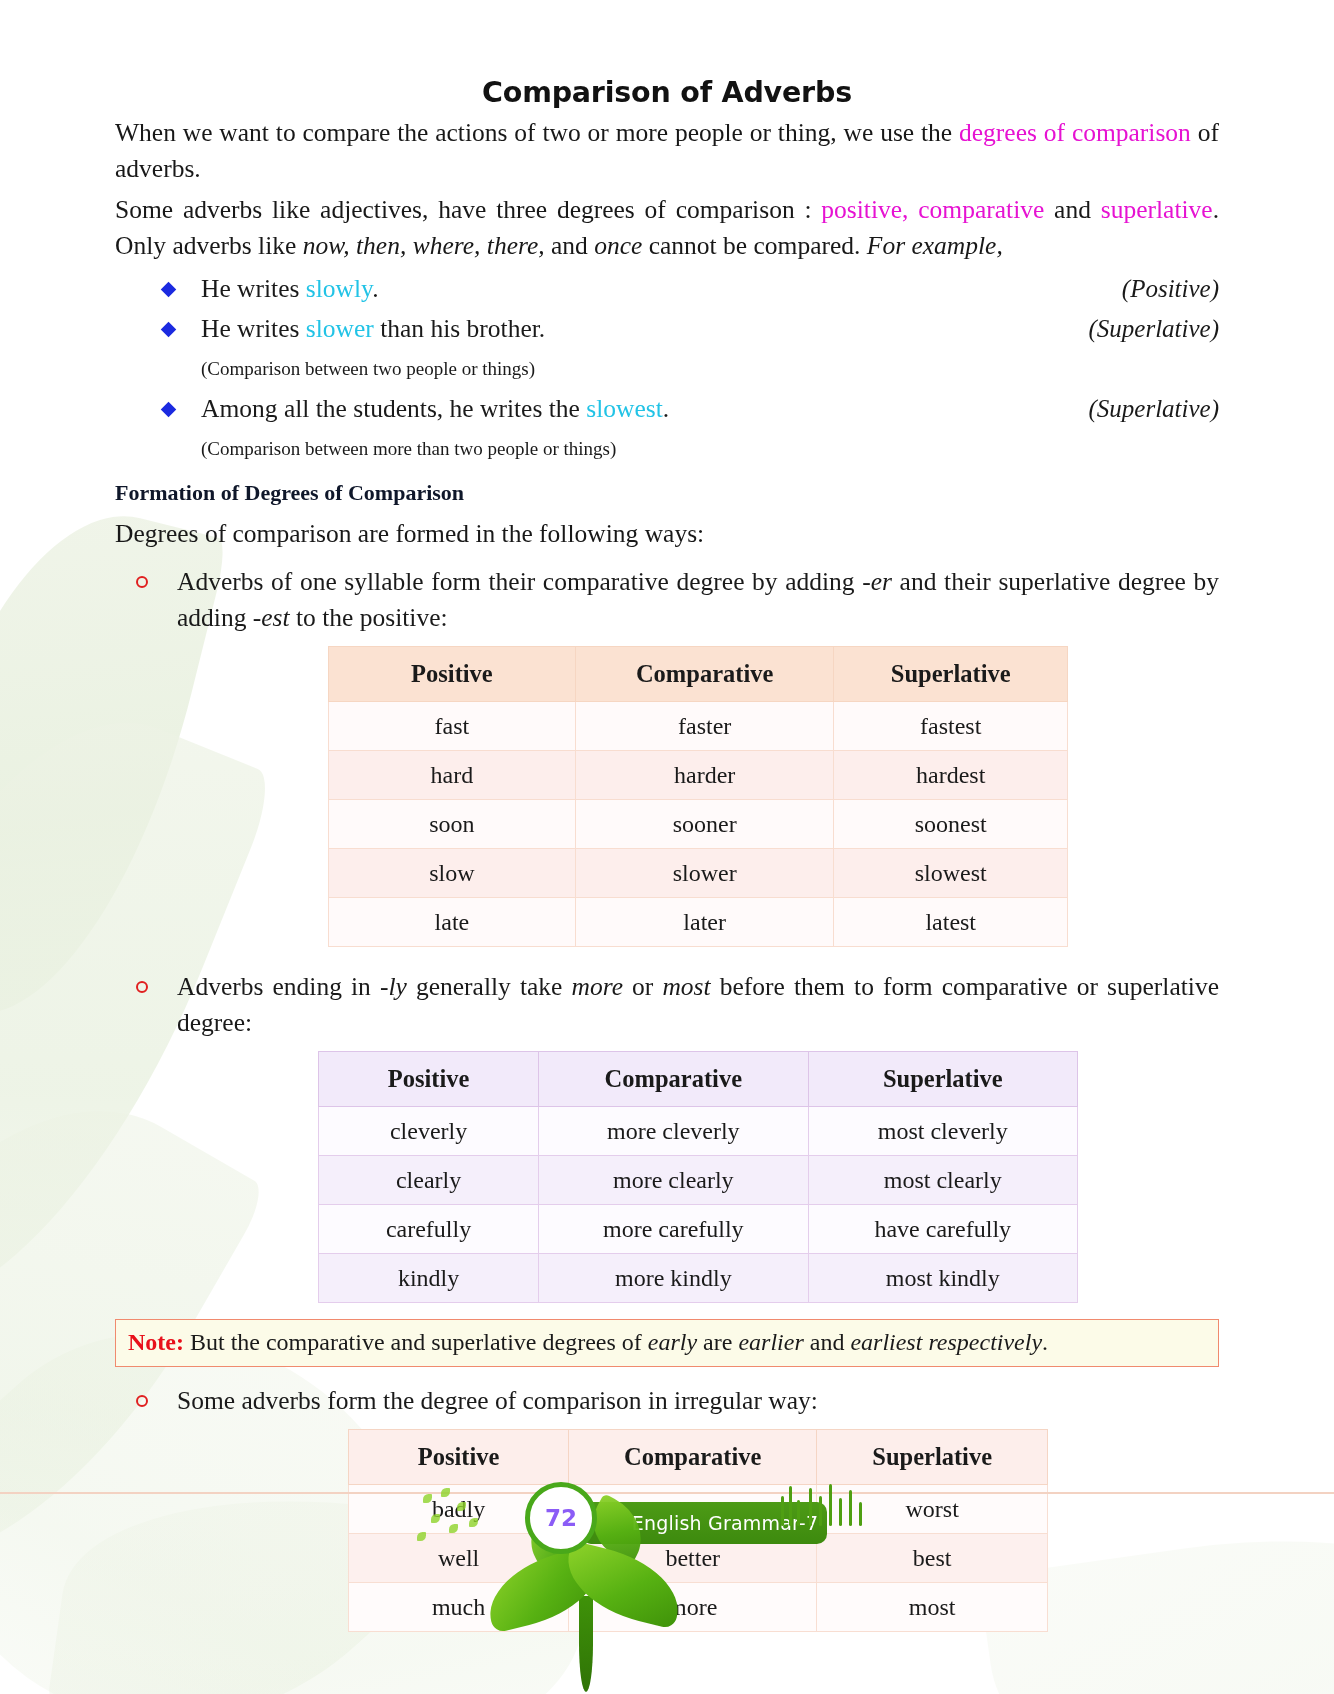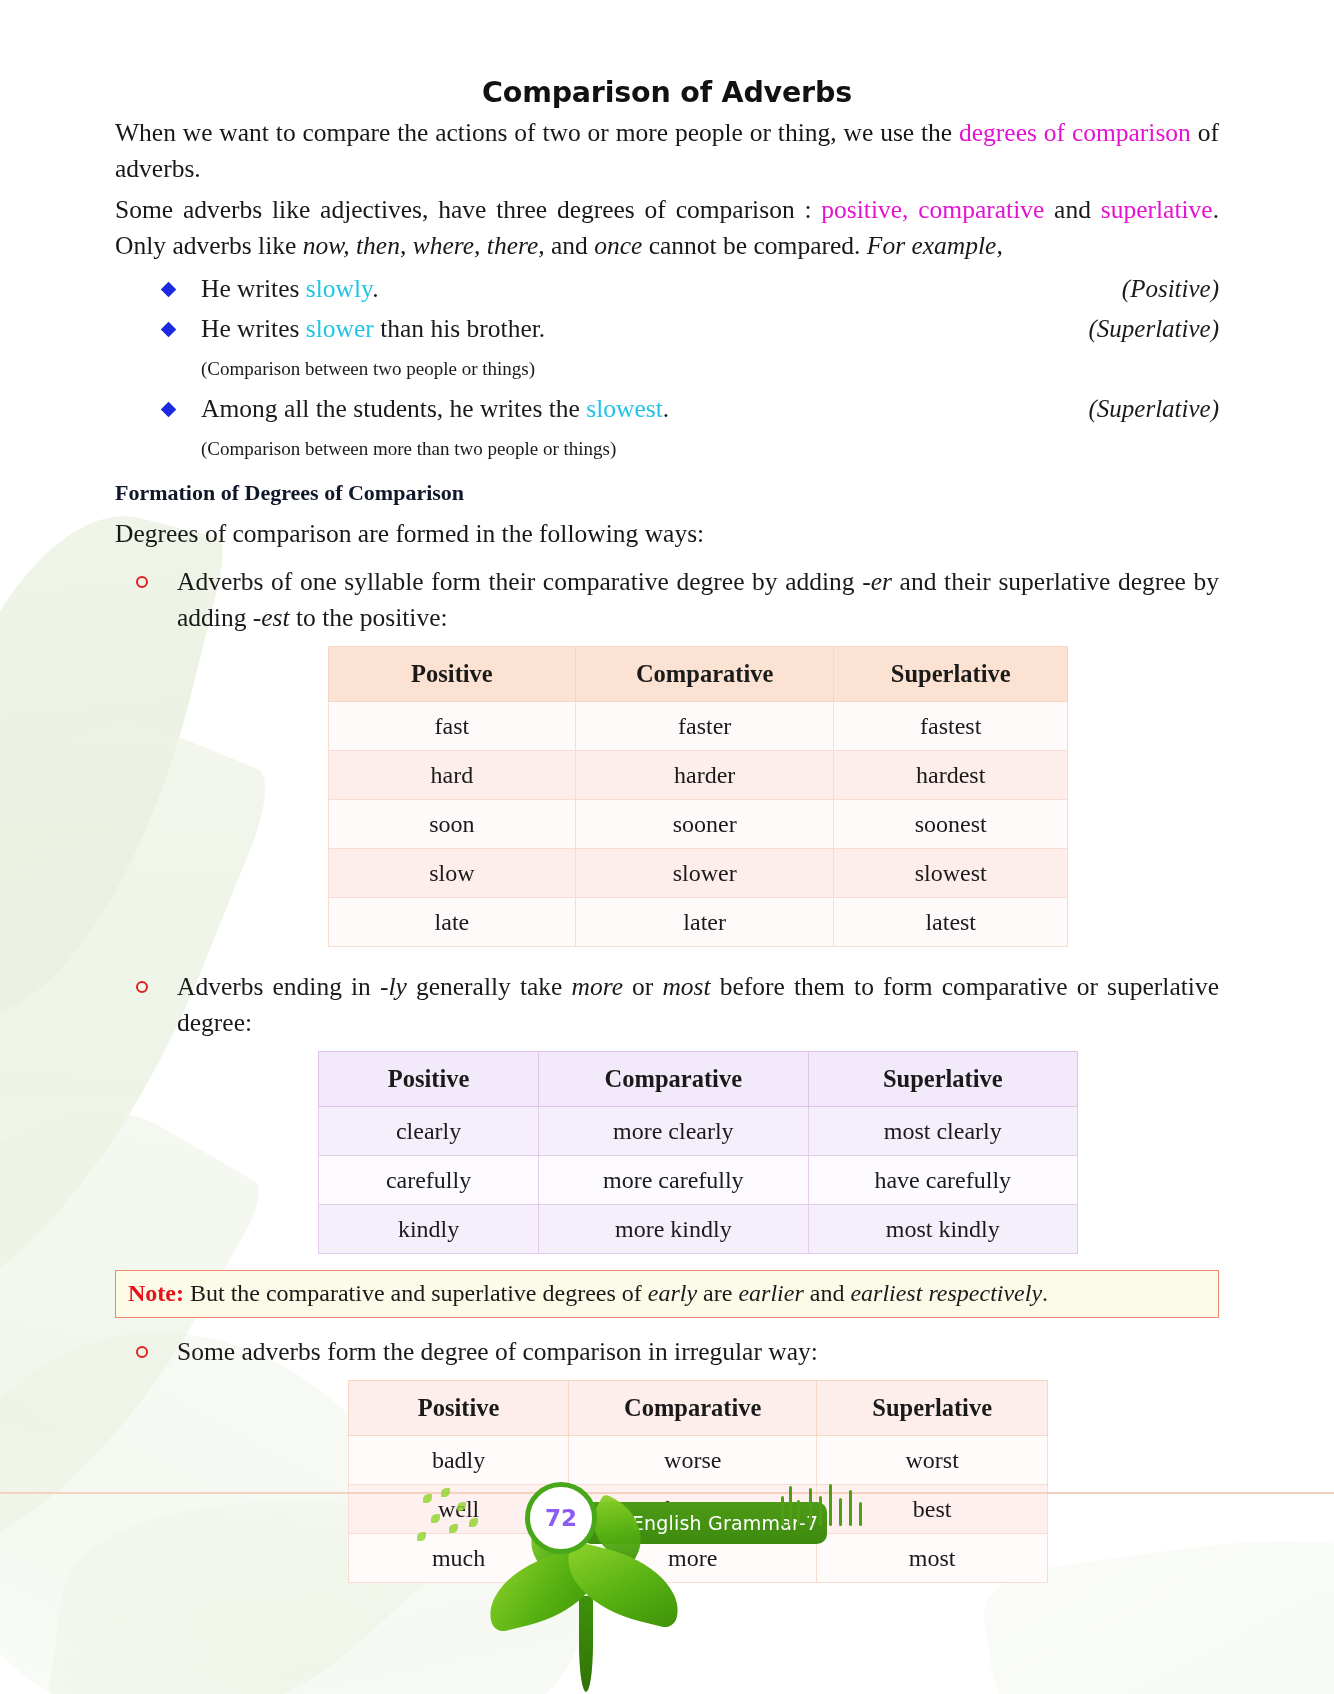--- a/index.html
+++ b/index.html
@@ -423,20 +423,25 @@
 
       <table class="deg-table t-lav">
         <thead>
           <tr>
             <th style="width:29%">Positive</th>
             <th style="width:35.5%">Comparative</th>
             <th style="width:35.5%">Superlative</th>
           </tr>
         </thead>
         <tbody>
+          <tr class="odd">
+            <td>cleverly</td>
+            <td>more cleverly</td>
+            <td>most cleverly</td>
+          </tr>
           <tr class="even">
             <td>clearly</td>
             <td>more clearly</td>
             <td>most clearly</td>
           </tr>
           <tr class="odd">
             <td>carefully</td>
             <td>more carefully</td>
             <td>have carefully</td>
           </tr>

